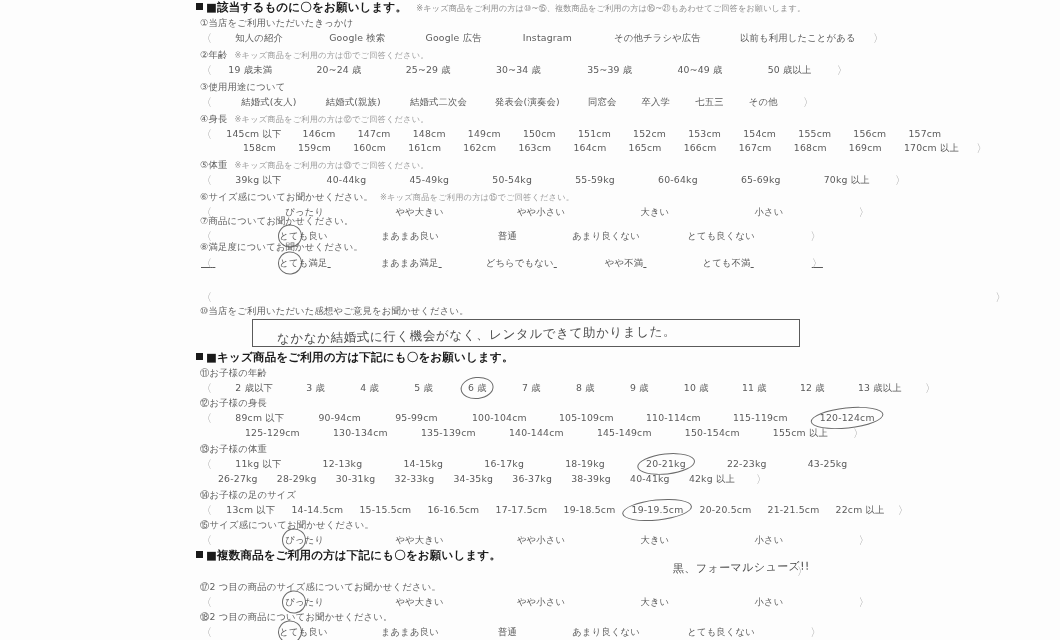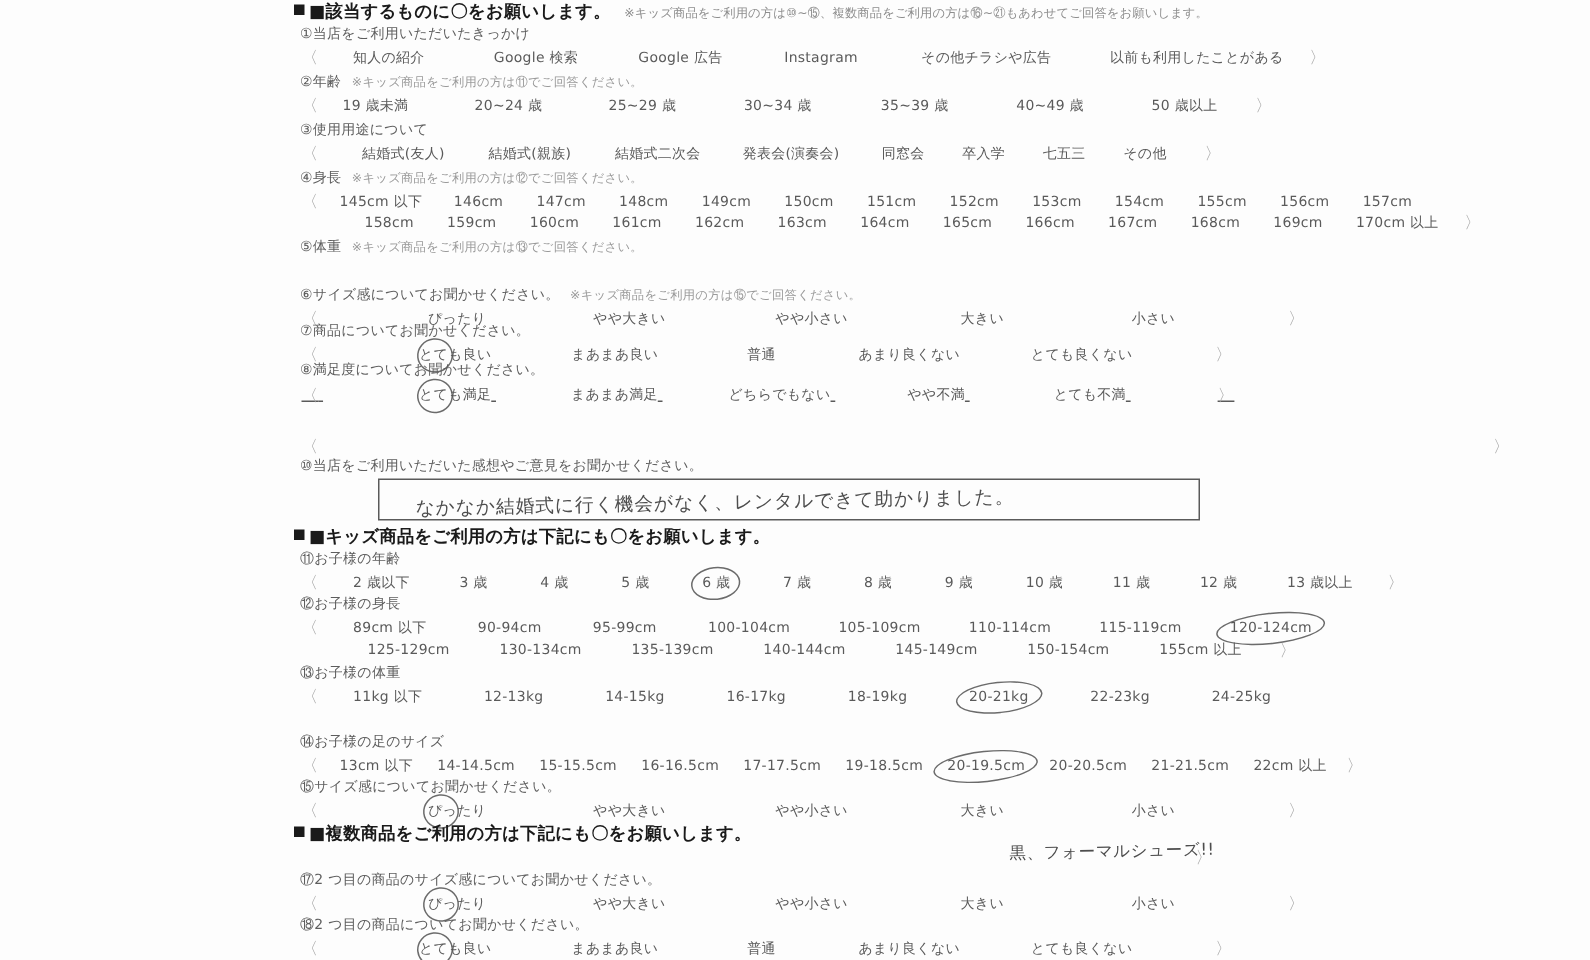--- a/index.html
+++ b/index.html
@@ -204,20 +204,32 @@
     <span class="opt" style="margin-left:19px">167cm</span>
     <span class="opt" style="margin-left:19px">168cm</span>
     <span class="opt" style="margin-left:19px">169cm</span>
     <span class="opt" style="margin-left:19px">170cm 以上</span>
     <span class="brk" style="margin-left:14px">〉</span>
   </div>
 
   <div class="row qline" style="left:200px;top:160px;">
     <span>⑤</span><span>体重</span><span class="qnote">※キッズ商品をご利用の方は⑬でご回答ください。</span>
   </div>
+  <div class="row opts" style="left:201px;top:175px;">
+    <span class="brk">〈</span>
+    <span class="opt" style="margin-left:20px">39kg 以下</span>
+    <span class="opt" style="margin-left:42px">40-44kg</span>
+    <span class="opt" style="margin-left:40px">45-49kg</span>
+    <span class="opt" style="margin-left:40px">50-54kg</span>
+    <span class="opt" style="margin-left:40px">55-59kg</span>
+    <span class="opt" style="margin-left:40px">60-64kg</span>
+    <span class="opt" style="margin-left:40px">65-69kg</span>
+    <span class="opt" style="margin-left:40px">70kg 以上</span>
+    <span class="brk" style="margin-left:22px">〉</span>
+  </div>
 
   <div class="row qline" style="left:200px;top:192px;">
     <span>⑥</span><span>サイズ感についてお聞かせください。</span><span class="qnote">※キッズ商品をご利用の方は⑮でご回答ください。</span>
   </div>
   <div class="row opts" style="left:201px;top:207px;">
     <span class="brk">〈</span>
     <span class="opt" style="margin-left:70px">ぴったり</span>
     <span class="opt" style="margin-left:68px">やや大きい</span>
     <span class="opt" style="margin-left:70px">やや小さい</span>
     <span class="opt" style="margin-left:72px">大きい</span>
@@ -320,35 +332,47 @@
   </div>
   <div class="row opts" style="left:201px;top:459px;">
     <span class="brk">〈</span>
     <span class="opt" style="margin-left:20px">11kg 以下</span>
     <span class="opt" style="margin-left:38px">12-13kg</span>
     <span class="opt" style="margin-left:38px">14-15kg</span>
     <span class="opt" style="margin-left:38px">16-17kg</span>
     <span class="opt" style="margin-left:38px">18-19kg</span>
     <span class="opt circ wide" style="margin-left:38px">20-21kg</span>
     <span class="opt" style="margin-left:38px">22-23kg</span>
-    <span class="opt" style="margin-left:38px">24-25kg</span>
+    <span class="opt" style="margin-left:38px">43-25kg</span>
+  </div>
+  <div class="row opts" style="left:218px;top:474px;">
+    <span class="opt">26-27kg</span>
+    <span class="opt" style="margin-left:16px">28-29kg</span>
+    <span class="opt" style="margin-left:16px">30-31kg</span>
+    <span class="opt" style="margin-left:16px">32-33kg</span>
+    <span class="opt" style="margin-left:16px">34-35kg</span>
+    <span class="opt" style="margin-left:16px">36-37kg</span>
+    <span class="opt" style="margin-left:16px">38-39kg</span>
+    <span class="opt" style="margin-left:16px">40-41kg</span>
+    <span class="opt" style="margin-left:16px">42kg 以上</span>
+    <span class="brk" style="margin-left:18px">〉</span>
   </div>
 
   <div class="row qline" style="left:200px;top:490px;">
     <span>⑭</span><span>お子様の足のサイズ</span>
   </div>
   <div class="row opts" style="left:201px;top:505px;">
     <span class="brk">〈</span>
     <span class="opt" style="margin-left:11px">13cm 以下</span>
     <span class="opt" style="margin-left:13px">14-14.5cm</span>
     <span class="opt" style="margin-left:13px">15-15.5cm</span>
     <span class="opt" style="margin-left:13px">16-16.5cm</span>
     <span class="opt" style="margin-left:13px">17-17.5cm</span>
     <span class="opt" style="margin-left:13px">19-18.5cm</span>
-    <span class="opt circ wide" style="margin-left:13px">20-19.5cm</span>
+    <span class="opt circ wide" style="margin-left:13px">19-19.5cm</span>
     <span class="opt" style="margin-left:13px">20-20.5cm</span>
     <span class="opt" style="margin-left:13px">21-21.5cm</span>
     <span class="opt" style="margin-left:13px">22cm 以上</span>
     <span class="brk" style="margin-left:10px">〉</span>
   </div>
 
   <div class="row qline" style="left:200px;top:520px;">
     <span>⑮</span><span>サイズ感についてお聞かせください。</span>
   </div>
   <div class="row opts" style="left:201px;top:535px;">

